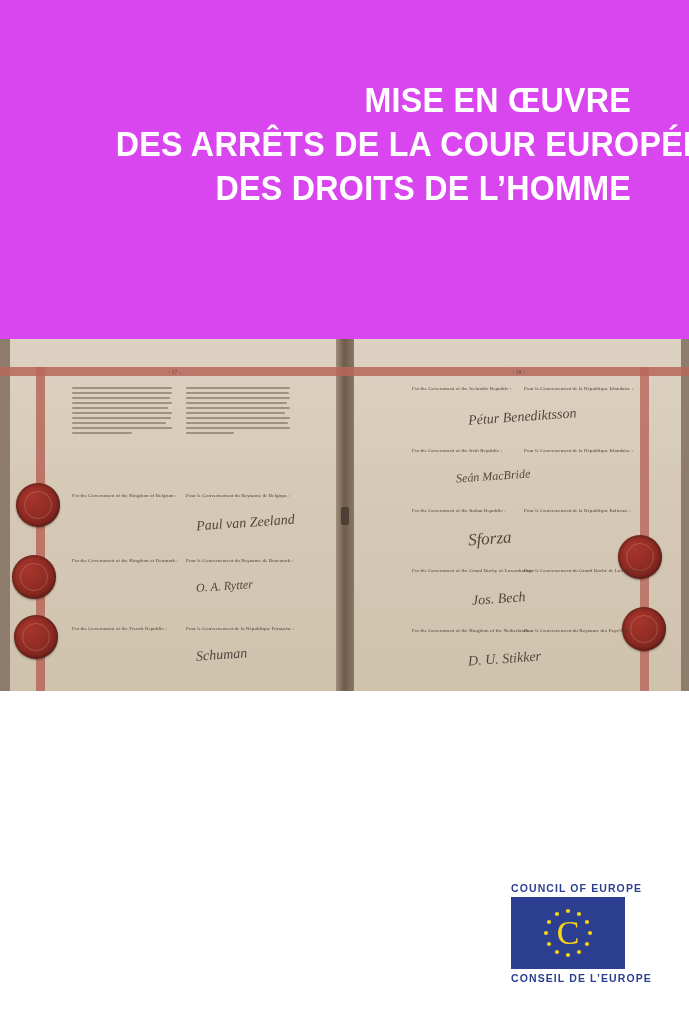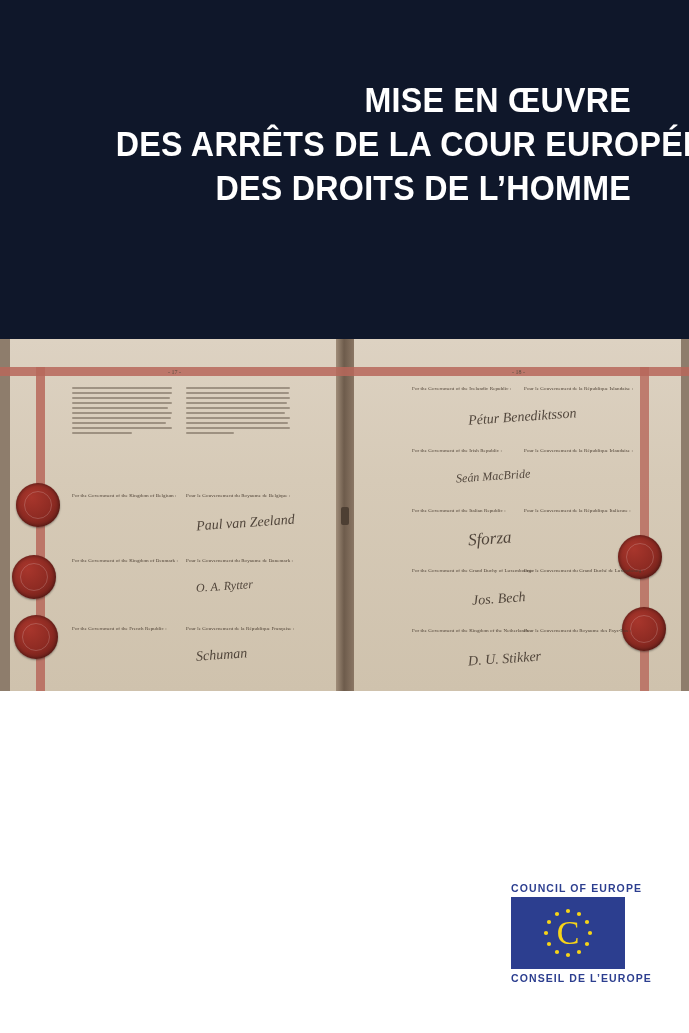--- a/index.html
+++ b/index.html
@@ -14,21 +14,21 @@
     font-family: "Liberation Sans", sans-serif;
     overflow: hidden;
   }
 
   
   .hero {
     position: absolute;
     left: 0; top: 0;
     width: 689px;
     height: 339px;
-    background: #0f172a;
+    background: #d946ef;
   }
   .hero-title {
     position: absolute;
     right: 58px;
     top: 78px;
     width: 560px;
     text-align: right;
     color: #ffffff;
     font-family: "Liberation Sans Narrow", "Liberation Sans", sans-serif;
     font-weight: bold;

